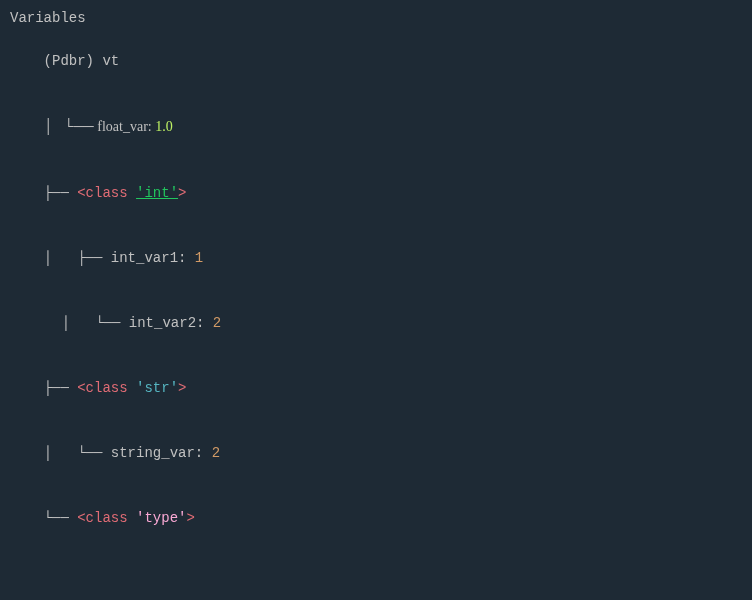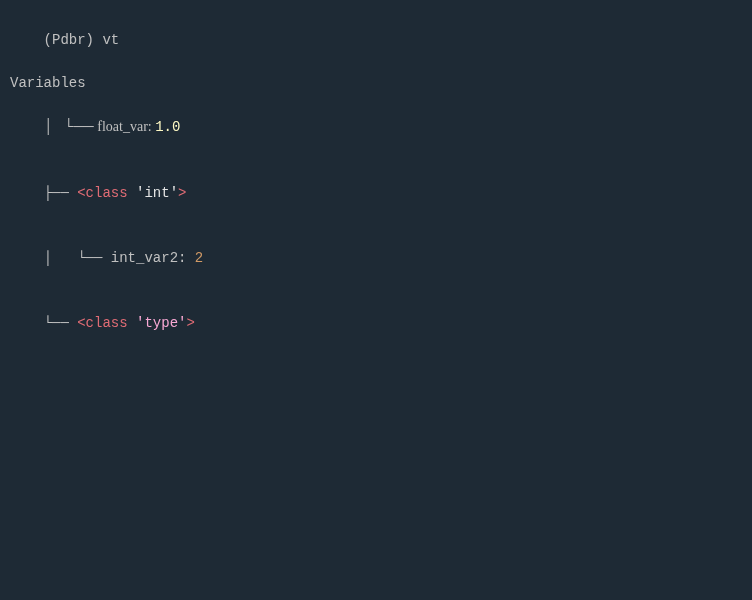--- a/index.html
+++ b/index.html
@@ -21,35 +21,44 @@
     .line {
       display: block;
       white-space: pre;
     }
   </style>
 </head>
 <body>
 
 <div class="terminal">
 
+  <span class="line" style="color:#c0c0c0;">Variables</span>
+
   <span class="line">
     <span style="color:#c0c0c0;">(Pdbr) vt</span>
   </span>
 
-  <span class="line" style="color:#c0c0c0;">Variables</span>
-
   <span class="line">
-    <span style="color:#c0c0c0;font-family:Liberation Serif, serif;">│   └── float_var: </span><span style="color:#fef9c3;">1.0</span>
+    <span style="color:#c0c0c0;font-family:Liberation Serif, serif;">│   └── float_var: </span><span style="color:#bef264;font-family:Liberation Serif, serif;">1.0</span>
   </span>
 
   <span class="line">
-    <span style="color:#c0c0c0;">├── </span><span style="color:#e06c75;">&lt;class </span><span style="color:#e5e5e5;">'int'</span><span style="color:#e06c75;">&gt;</span>
+    <span style="color:#c0c0c0;">├── </span><span style="color:#e06c75;">&lt;class </span><span style="color:#22c55e;text-decoration:underline;">'int'</span><span style="color:#e06c75;">&gt;</span>
   </span>
   <span class="line">
-    <span style="color:#c0c0c0;">│   └── int_var2: </span><span style="color:#d19a66;">2</span>
+    <span style="color:#c0c0c0;">│   ├── int_var1: </span><span style="color:#d19a66;">1</span>
+  </span>
+  <span class="line">
+    <span style="color:#c0c0c0;margin-left:18px;">│   └── int_var2: </span><span style="color:#d19a66;">2</span>
   </span>
 
+  <span class="line">
+    <span style="color:#c0c0c0;">├── </span><span style="color:#e06c75;">&lt;class </span><span style="color:#56b6c2;">'str'</span><span style="color:#e06c75;">&gt;</span>
+  </span>
+  <span class="line">
+    <span style="color:#c0c0c0;">│   └── string_var: </span><span style="color:#d19a66;">2</span>
+  </span>
 
   <span class="line">
     <span style="color:#c0c0c0;">└── </span><span style="color:#e06c75;">&lt;class </span><span style="color:#f9a8d4;">'type'</span><span style="color:#e06c75;">&gt;</span>
   </span>
 
 </div>
 
 </body></html>

